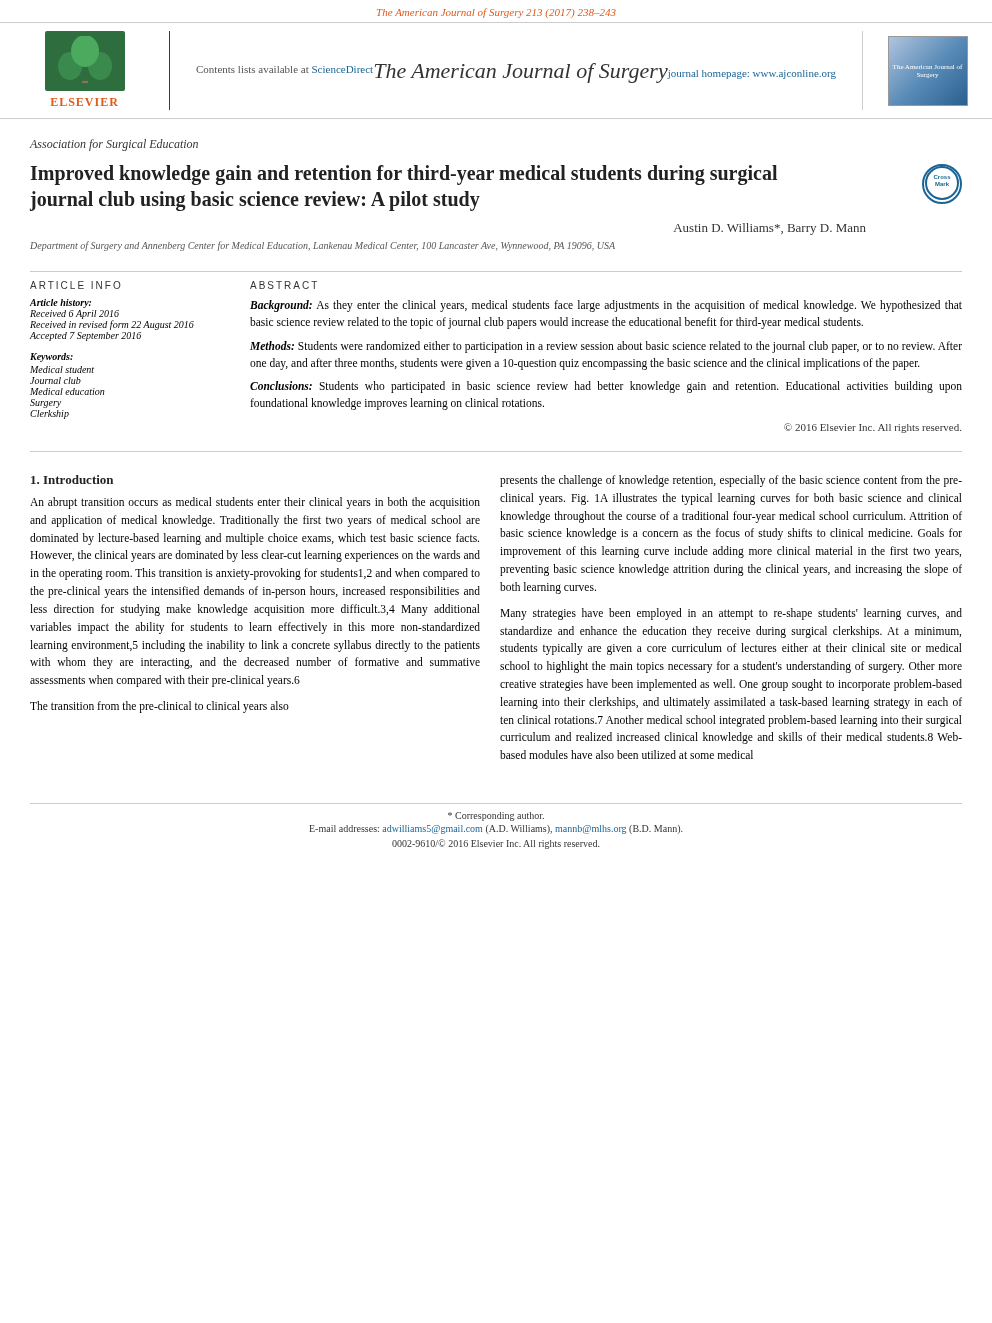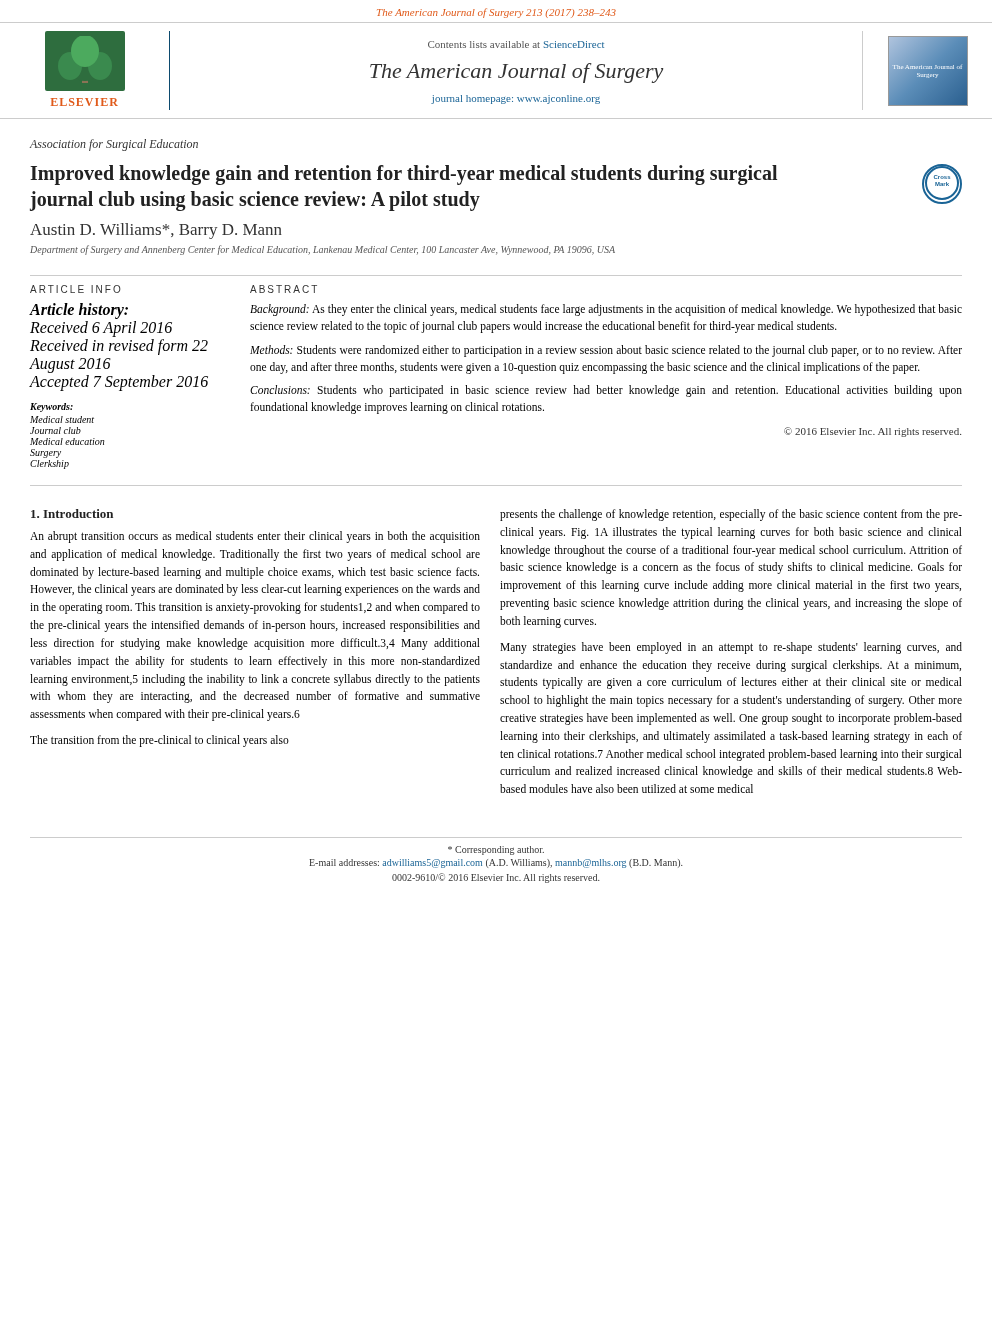--- a/index.html
+++ b/index.html
@@ -49,21 +49,21 @@
     }
     .elsevier-text {
       font-size: 12px;
       font-weight: bold;
       color: #e05a1a;
       letter-spacing: 1px;
     }
     .header-center {
       flex: 1;
       display: flex;
-      flex-direction: column;
+      flex-direction: row;
       align-items: center;
       justify-content: center;
       padding: 4px 20px;
     }
     .contents-line {
       font-size: 11px;
       color: #555;
       margin-bottom: 4px;
     }
     .journal-title {
@@ -114,23 +114,24 @@
     }
     .paper-title {
       font-size: 20px;
       font-weight: bold;
       color: #222;
       line-height: 1.3;
       margin-bottom: 8px;
       max-width: 800px;
     }
     .authors-line {
-      font-size: 17px;
+      font-size: 13px;
       color: #333;
       margin-bottom: 4px;
+      text-align: right;
     }
     .affiliation-line {
       font-size: 10px;
       color: #555;
       font-style: italic;
       margin-bottom: 12px;
     }
     .crossmark-inner {
       width: 40px;
       height: 40px;
@@ -163,42 +164,42 @@
     }
     .info-section-title {
       font-size: 10px;
       letter-spacing: 2px;
       text-transform: uppercase;
       color: #333;
       margin-bottom: 6px;
       font-family: Arial, sans-serif;
     }
     .article-history {
-      font-size: 16px;
+      font-size: 10px;
       font-style: italic;
       margin-bottom: 10px;
     }
     .keywords-section {
       font-size: 10px;
       font-style: italic;
     }
     .keywords-section .kw {
       display: block;
       margin-left: 0;
     }
     .abstract-section {
       font-size: 11.5px;
       line-height: 1.5;
     }
     .abstract-para {
       margin-bottom: 6px;
       text-align: justify;
     }
     .abstract-para .bold-label {
-      font-weight: normal;
+      font-weight: bold;
       font-style: italic;
     }
     .copyright-line {
       text-align: right;
       font-size: 11px;
       color: #333;
       margin-top: 6px;
     }
     .body-section {
       margin-top: 20px;

